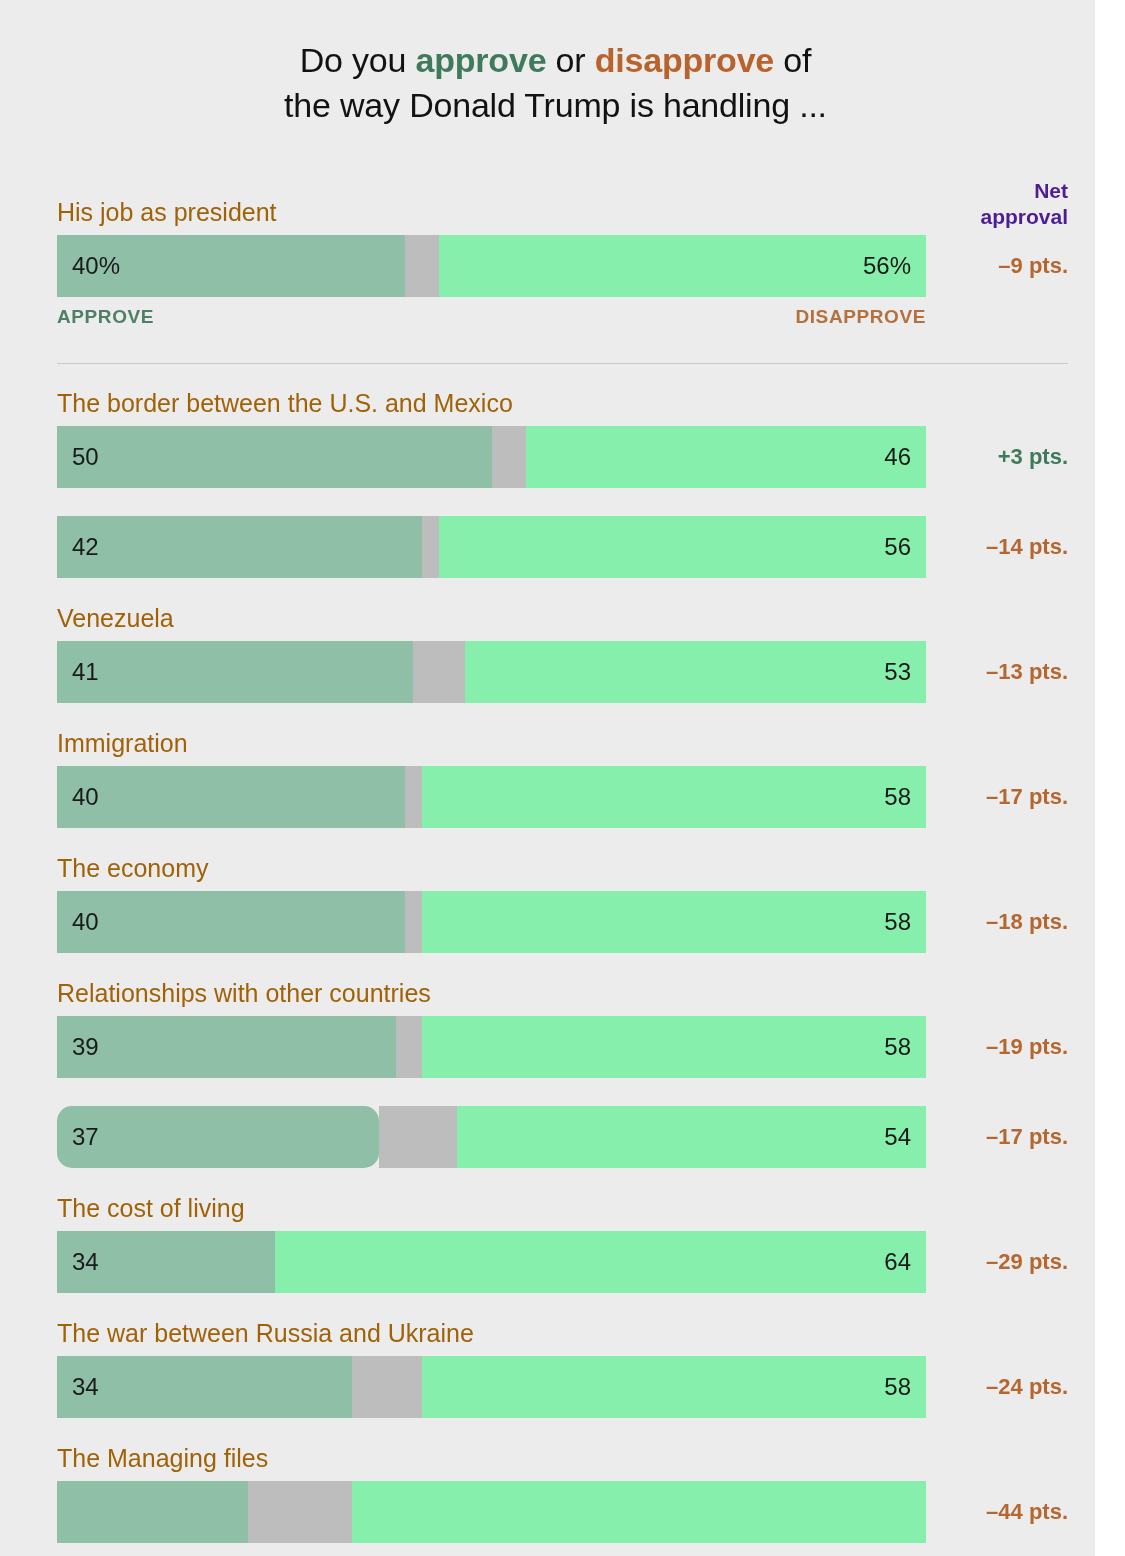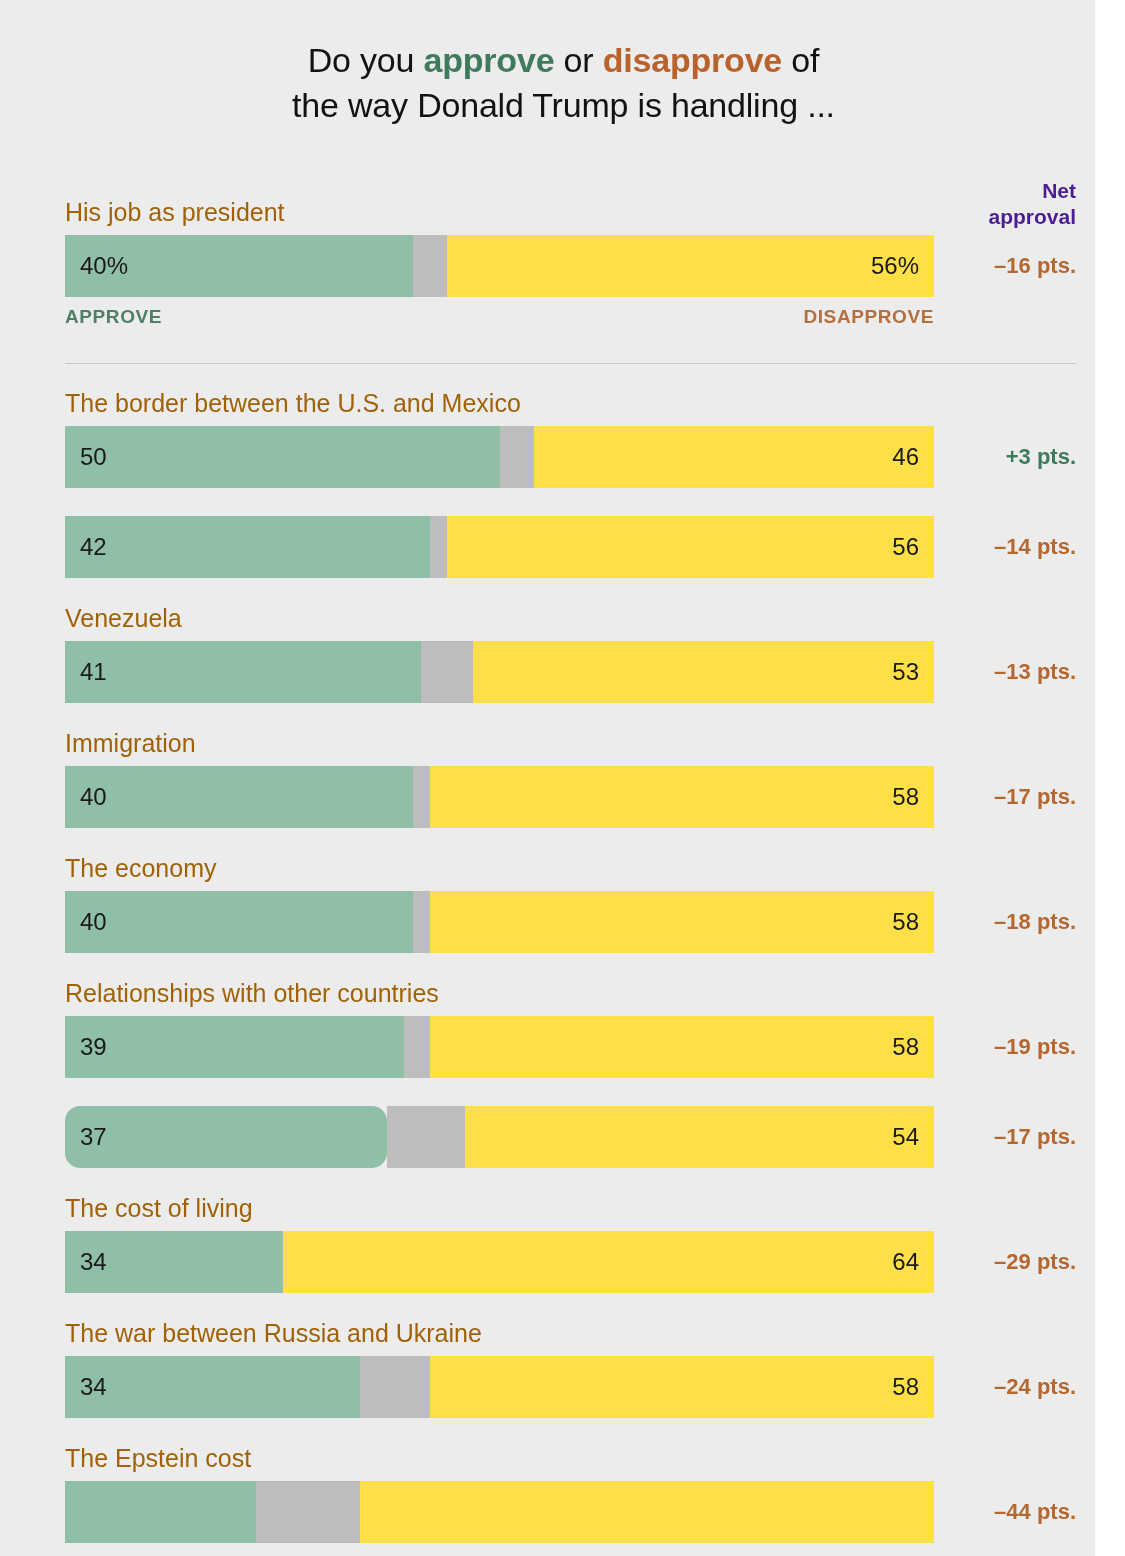--- a/index.html
+++ b/index.html
@@ -20,21 +20,21 @@
   }
   
   #right-gutter{
     position:absolute;
     top:0; right:0;
     width:30px; height:1556px;
     background:#ffffff;
   }
   #inner{
     position:absolute;
-    left:16px; top:0;
+    left:8px; top:0;
     width:1095px;
     height:1556px;
     background:#ececec;
   }
 
   
   .chart-title{
     text-align:center;
     font-size:34px;
     font-weight:400;
@@ -85,21 +85,21 @@
   }
   .seg{
     position:absolute;
     top:0;
     height:62px;
     display:flex;
     align-items:center;
   }
   .seg-approve{ left:0; background:#8fbfa7; }
   .seg-no{ background:#bdbdbd; }
-  .seg-disapprove{ right:0; background:#fde047; }
+  .seg-disapprove{ right:0; background:#86efac; }
   .val{
     font-size:24px;
     color:#1a1a1a;
     line-height:1;
   }
   .seg-approve .val{ margin-left:15px;text-align:right; }
   .seg-disapprove .val{ margin-right:15px; margin-left:auto; }
 
   .net{
     position:absolute;
@@ -162,21 +162,21 @@
         <div class="row">
           <div class="row-label">His job as president</div>
           <div class="bar-wrap">
             <div class="seg seg-approve" style="width: 347.6px;">
               <span class="val">40%</span>
             </div>
             <div class="seg seg-no" style="left: 347.6px; width: 34.76px;"></div>
             <div class="seg seg-disapprove" style="width: 486.64px;">
               <span class="val">56%</span>
             </div>
-            <div class="net neg">–16 pts.</div>
+            <div class="net neg">–9 pts.</div>
           </div>
           <div class="legend">
             <span class="lg-approve">APPROVE</span>
             <span class="lg-disapprove">DISAPPROVE</span>
           </div>
         </div>
         <div class="divider"></div>
         <div class="row">
           <div class="row-label">The border between the U.S. and Mexico</div>
           <div class="bar-wrap">
@@ -295,21 +295,21 @@
             </div>
             <div class="seg seg-no" style="left: 295.46px; width: 69.52px;"></div>
             <div class="seg seg-disapprove" style="width: 504.02px;">
               <span class="val">58</span>
             </div>
             <div class="net neg">–24 pts.</div>
           </div>
         </div>
         <div class="row-gap"></div>
         <div class="row">
-          <div class="row-label">The Epstein cost</div>
+          <div class="row-label">The Managing files</div>
           <div class="bar-wrap">
             <div class="seg seg-approve" style="width: 191.18px;"></div>
             <div class="seg seg-no" style="left: 191.18px; width: 104.28px;"></div>
             <div class="seg seg-disapprove" style="width: 573.54px;"></div>
             <div class="net neg">–44 pts.</div>
           </div>
         </div>
       </div>
 
   </div>

